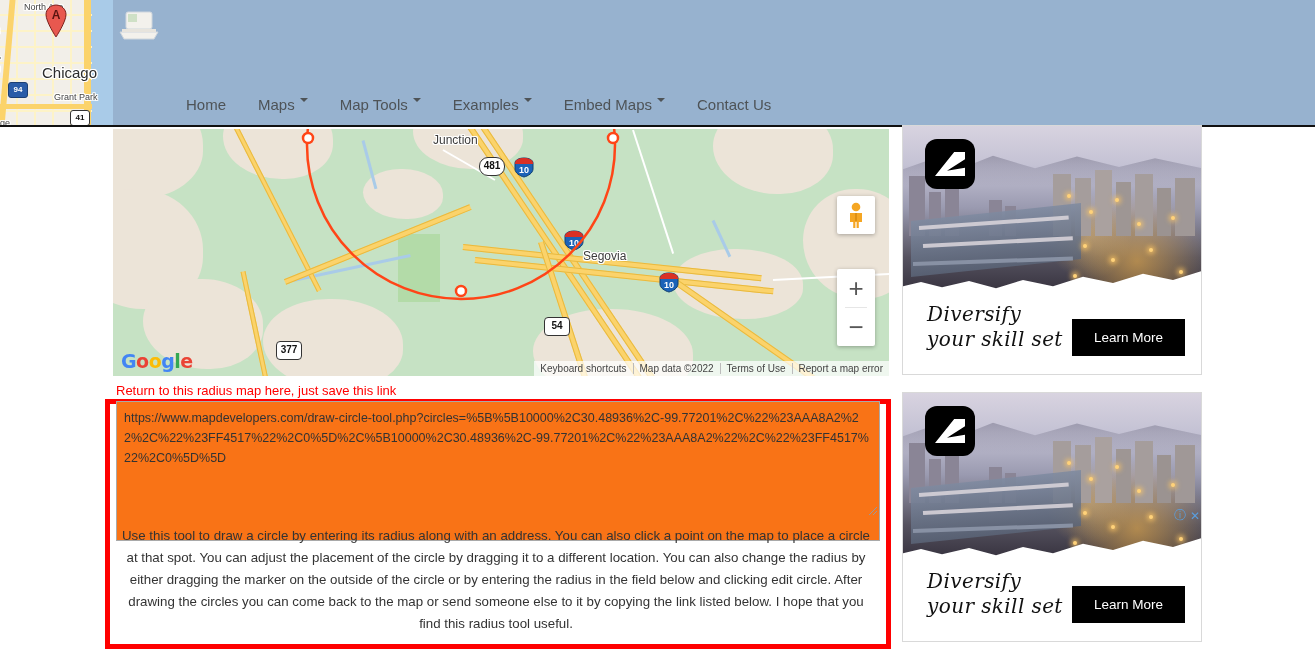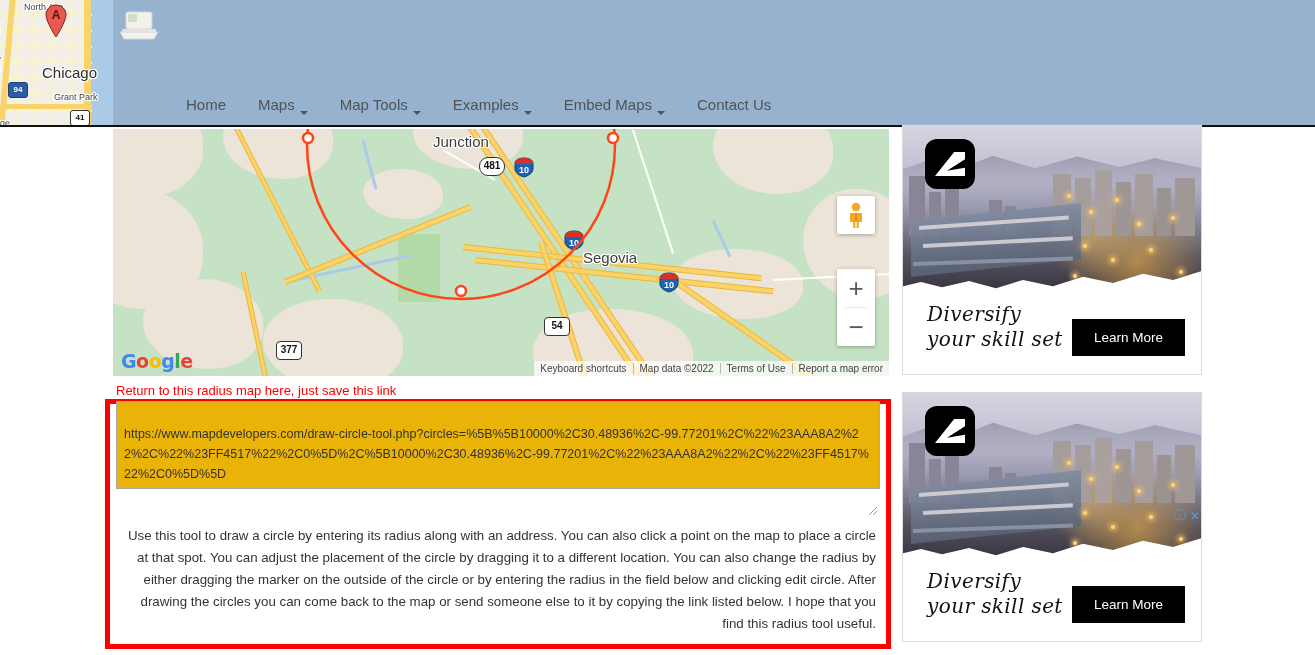--- a/index.html
+++ b/index.html
@@ -68,21 +68,21 @@
   #navbar {
     position: absolute; left: 170px; top: 88px;
     height: 32px;
     display: flex; align-items: center;
   }
   .nav-item {
     font-size: 15px; color: #4e5357;
     padding: 4px 16px;
     white-space: nowrap;
     cursor: pointer;
-    display: flex; align-items: flex-end; gap: 5px;
+    display: flex; align-items: flex-start; gap: 5px;
   }
   .caret {
     display: inline-block;
     width: 0; height: 0;
     border-left: 4px solid transparent;
     border-right: 4px solid transparent;
     border-top: 4px solid #4e5357;
     position: relative; top: 2px;
   }
 
@@ -111,21 +111,21 @@
   .map-water-line { position: absolute; background: #a9cbe8; transform-origin: left center; }
   .map-text {
     position: absolute;
     font-family: "Liberation Sans", sans-serif;
     color: #58595b;
     white-space: nowrap;
     text-shadow: -1px 0 #fff, 0 1px #fff, 1px 0 #fff, 0 -1px #fff,
                  -1px -1px #fff, 1px 1px #fff, -1px 1px #fff, 1px -1px #fff;
   }
   .map-text.park-name { color: #2f7a3c; font-size: 12px; text-align: center; line-height: 14px; }
-  .map-text.place { font-size: 15px; color: #3c3c3c; }
+  .map-text.place { font-size: 12px; color: #3c3c3c; }
 
   .shield {
     position: absolute;
     width: 26px; height: 19px;
     border: 1.5px solid #333; border-radius: 4px;
     background: #fff;
     font-size: 10px; font-weight: 700; color: #111;
     text-align: center; line-height: 16px;
   }
   .shield-i {
@@ -186,43 +186,43 @@
   }
 
   
   #url-highlight {
     position: absolute; left: 105px; top: 270px;
     width: 786px; height: 250px;
     border: 5px solid #ff0000;
   }
   #url-box {
     position: absolute; left: 116px; top: 272px;
-    width: 764px; height: 88px;
+    width: 764px; height: 140px;
     border: 1px solid #a9a9a9;
-    background: #eab308;
-    padding: 22px 7px;
+    background: #f97316;
+    padding: 6px 7px;
     font-size: 12.5px; line-height: 20px;
     color: #333;
     word-break: break-all;
     overflow: hidden;
     resize: none;
     font-family: "Liberation Sans", sans-serif;
   }
   #url-resize {
     position: absolute; left: 866px; top: 375px;
     width: 12px; height: 12px;
   }
 
   
   #description {
     position: absolute; left: 116px; top: 396px;
     width: 760px;
     font-size: 13.3px; line-height: 22px;
     color: #333;
-    text-align: right;
+    text-align: center;
   }
 
   
   .ad {
     position: absolute;
     width: 300px; height: 250px;
     border: 1px solid #d9d9d9;
     background: #fff;
     overflow: hidden;
   }

